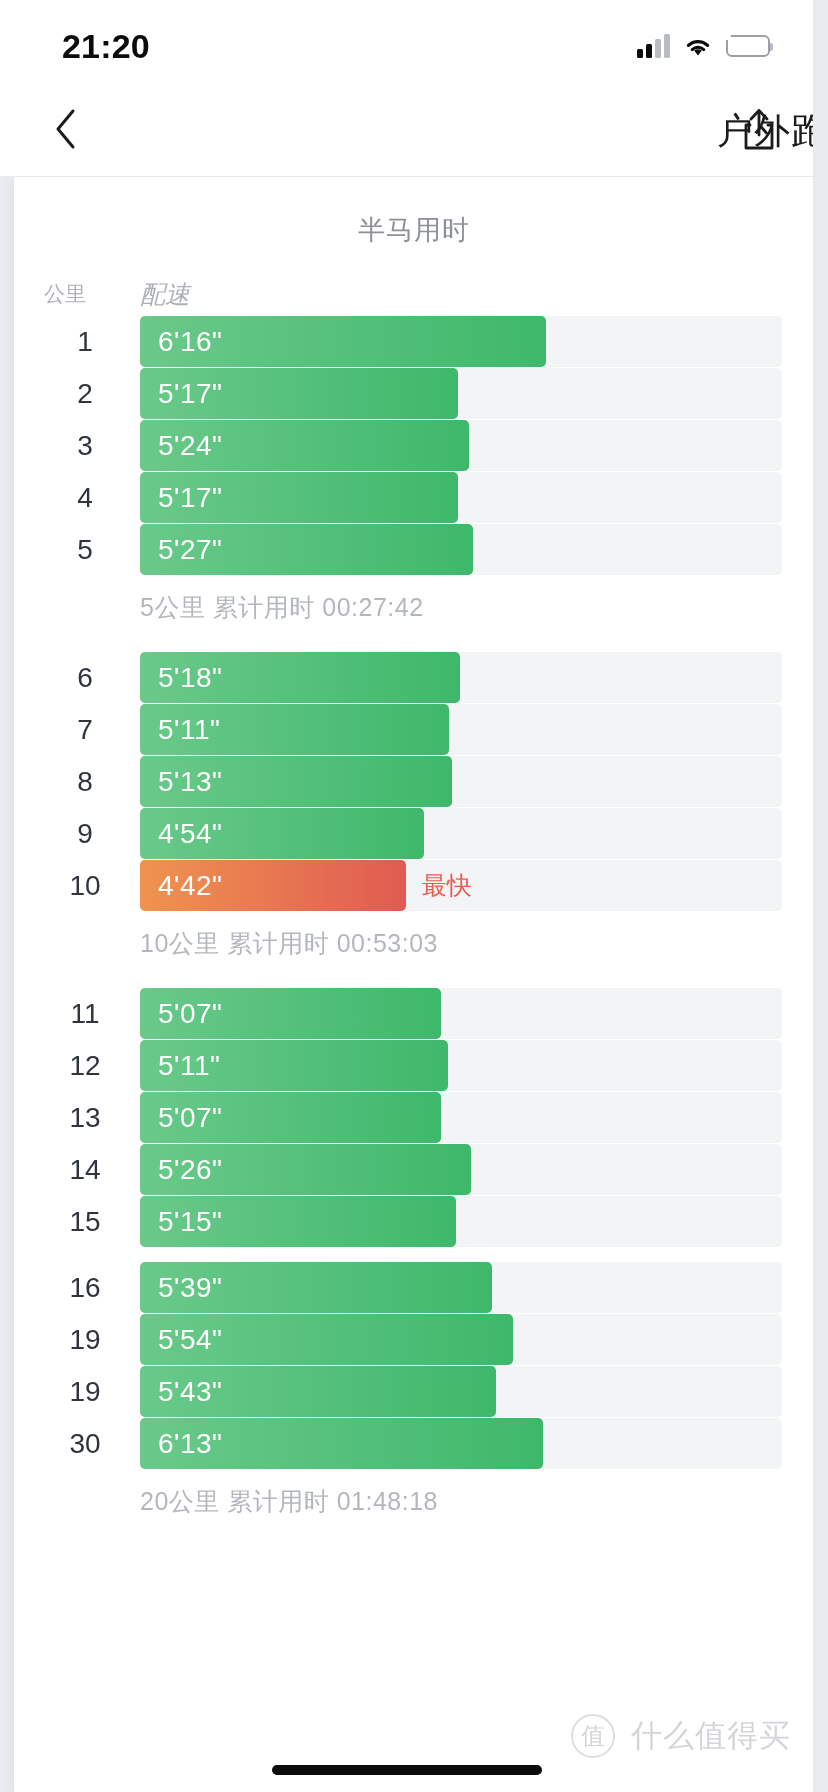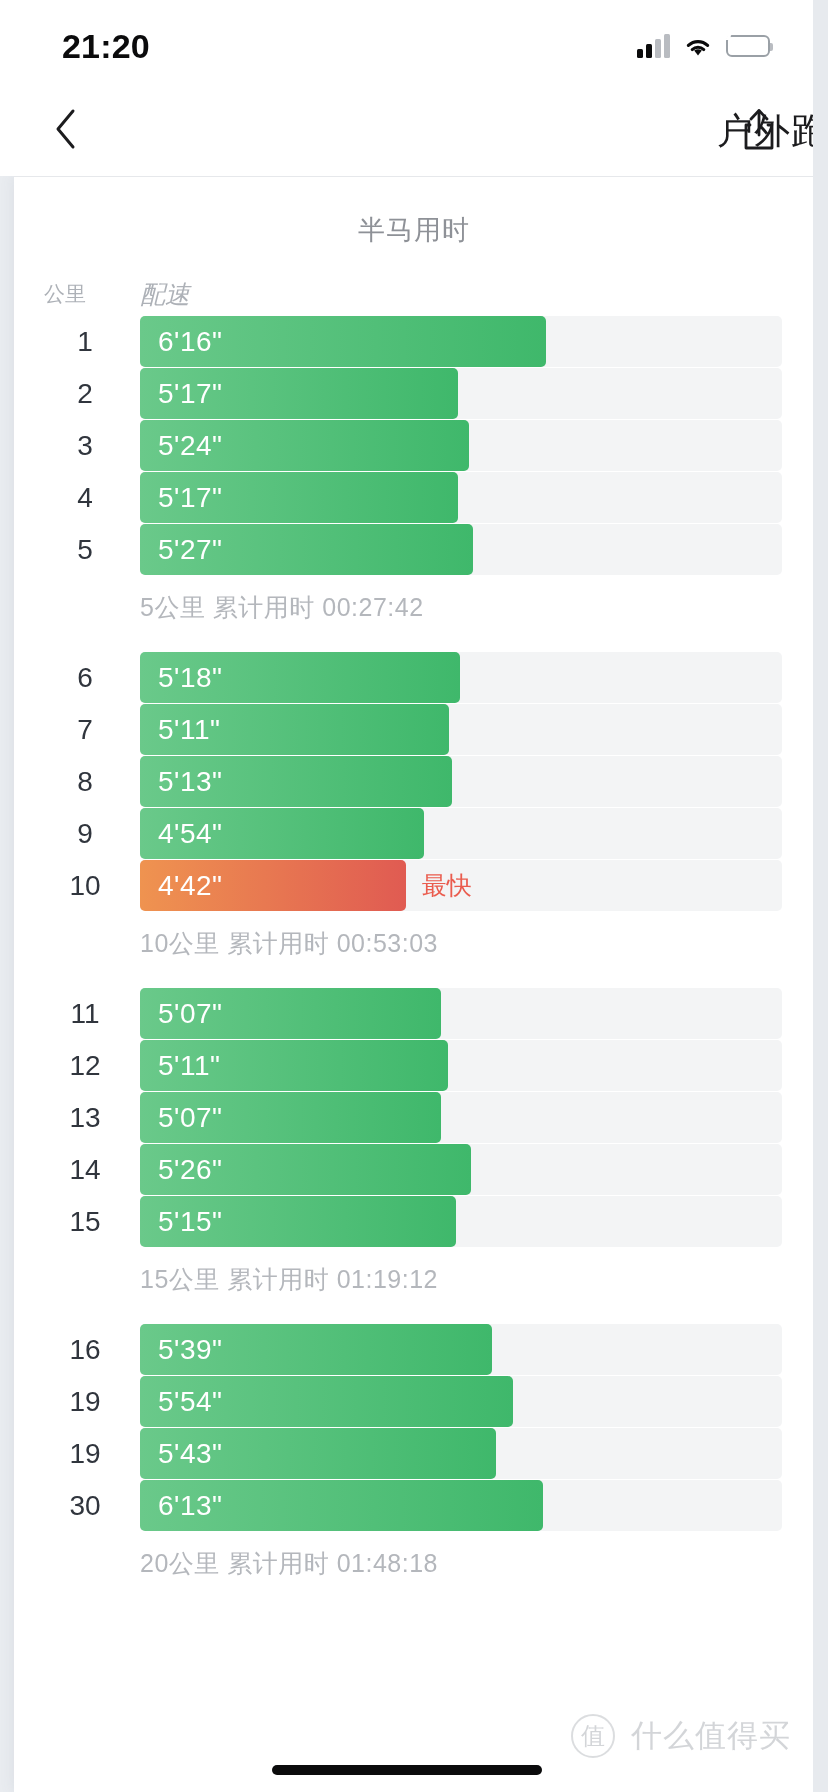--- a/index.html
+++ b/index.html
@@ -496,21 +496,20 @@
               </div>
             </div>
             <div class="row">
               <div class="row-km">15</div>
               <div class="track">
                 <div class="bar" style="width: 49.2%;">
                   <span class="bar-label">5'15"</span>
                 </div>
               </div>
             </div>
-            <div class="split">15公里 累计用时 01:19:12</div>
             <div class="gap"></div>
             <div class="row">
               <div class="row-km">16</div>
               <div class="track">
                 <div class="bar" style="width: 54.8%;">
                   <span class="bar-label">5'39"</span>
                 </div>
               </div>
             </div>
             <div class="row">

